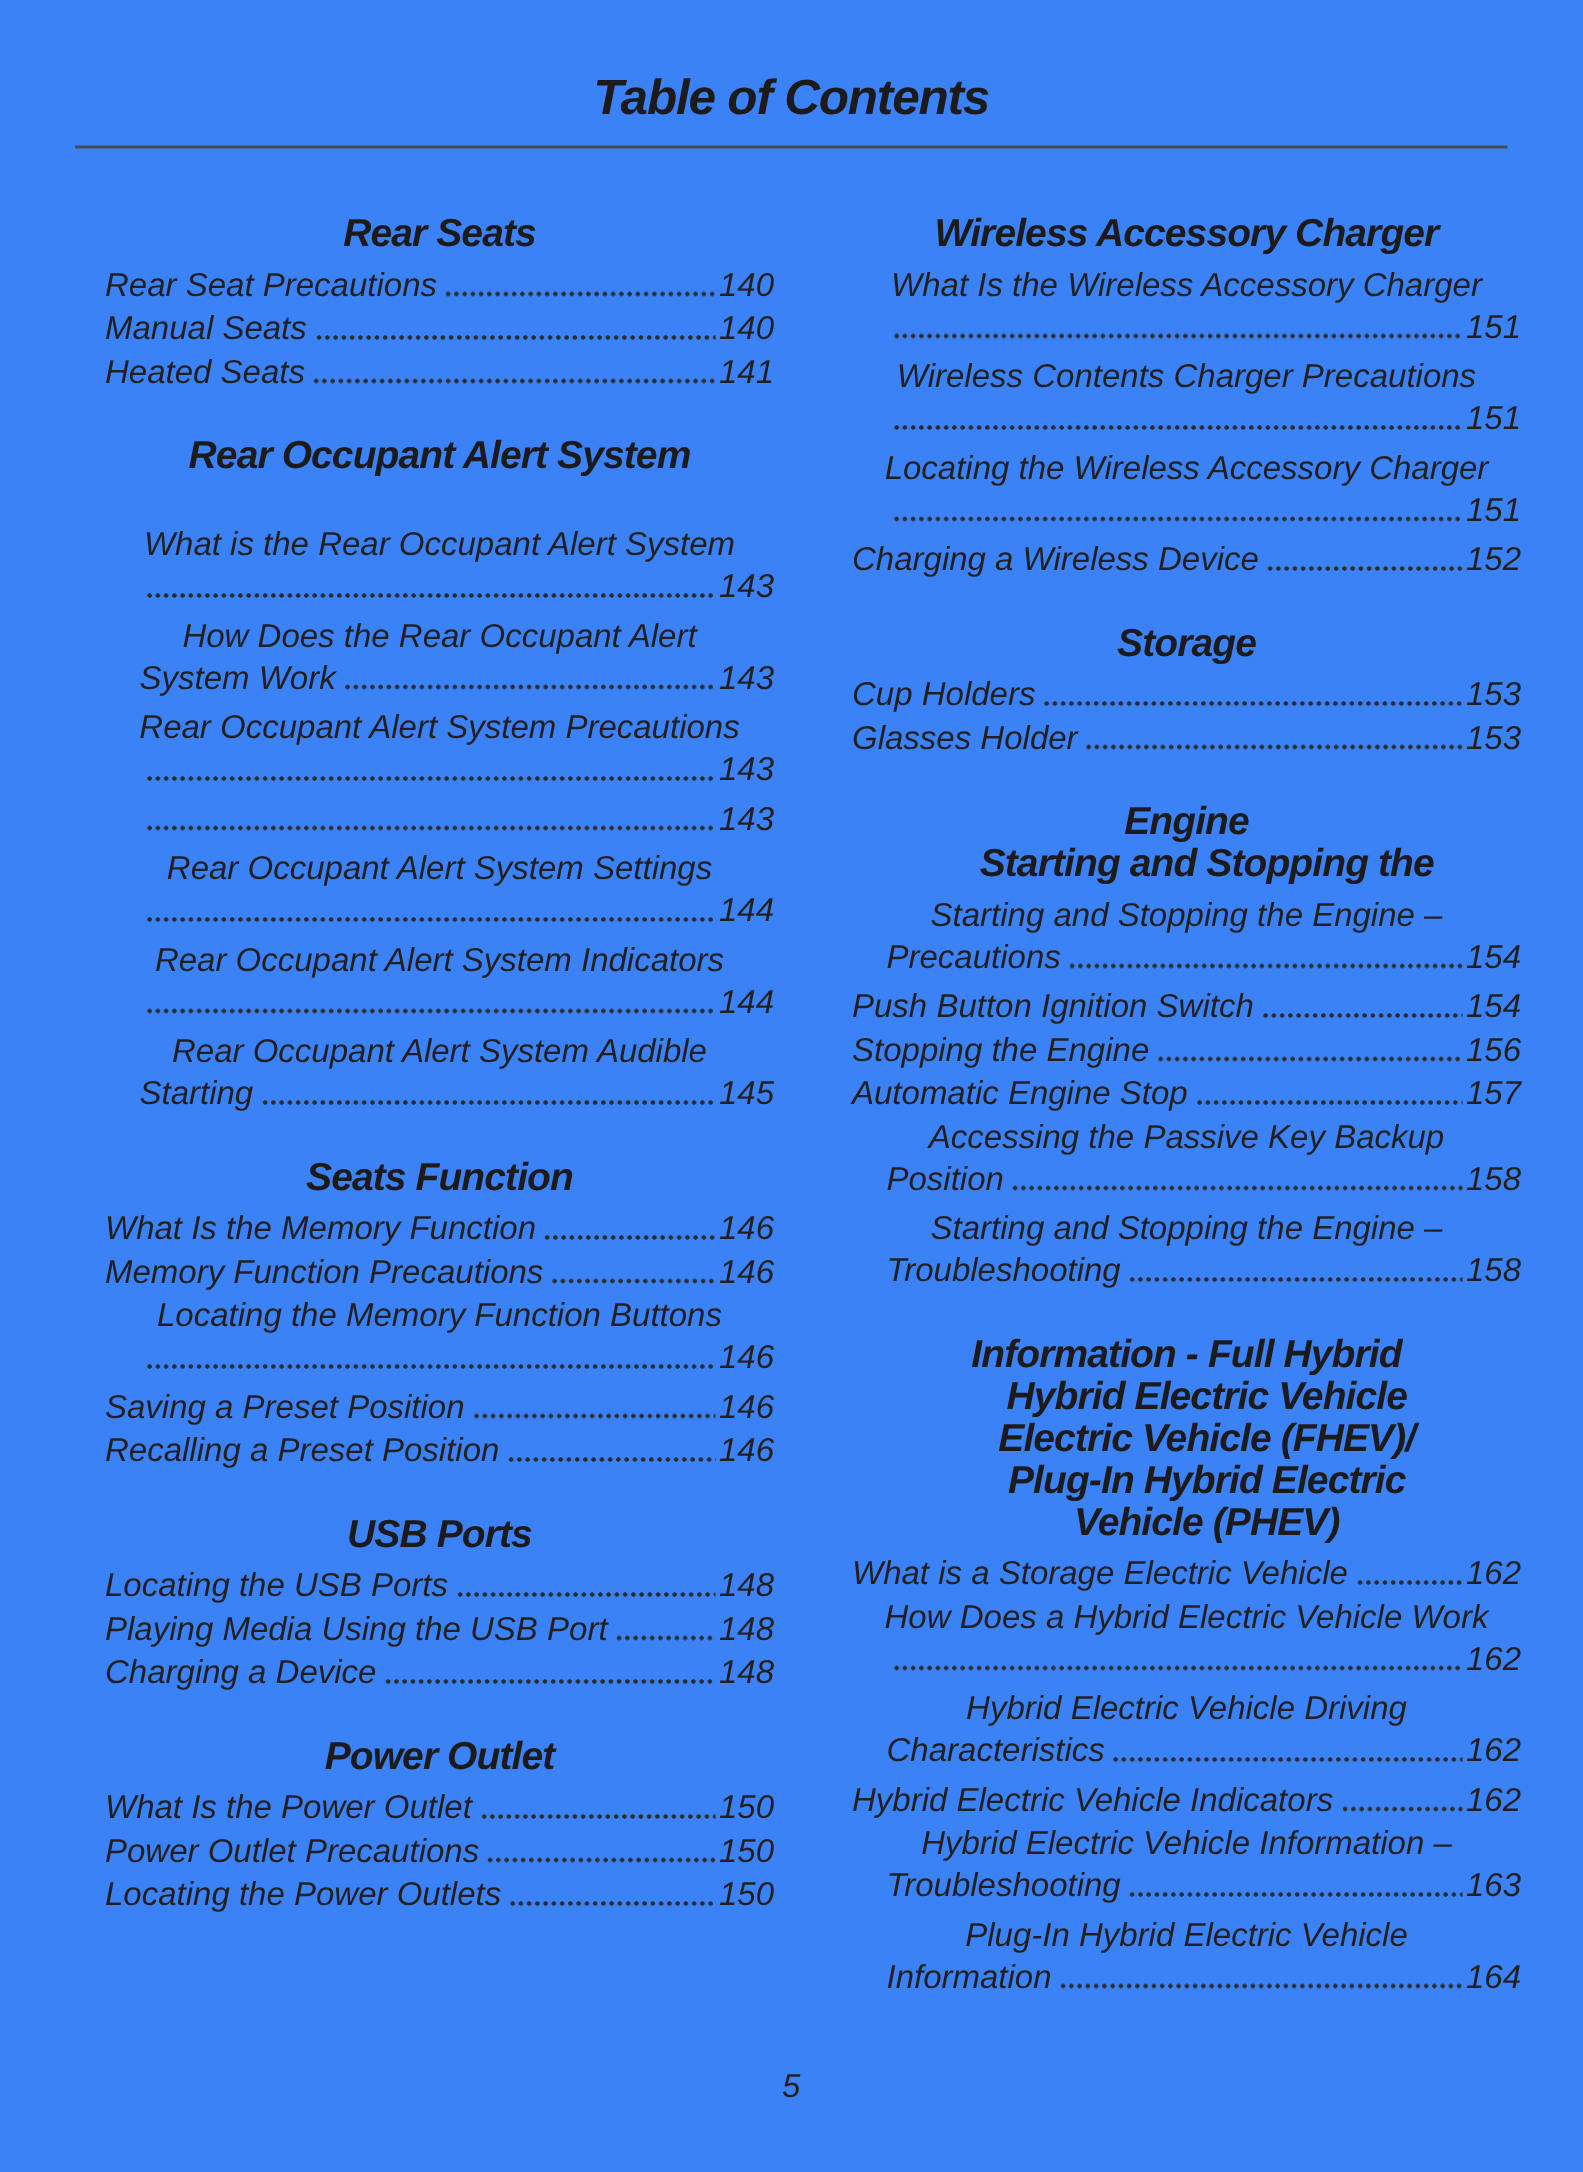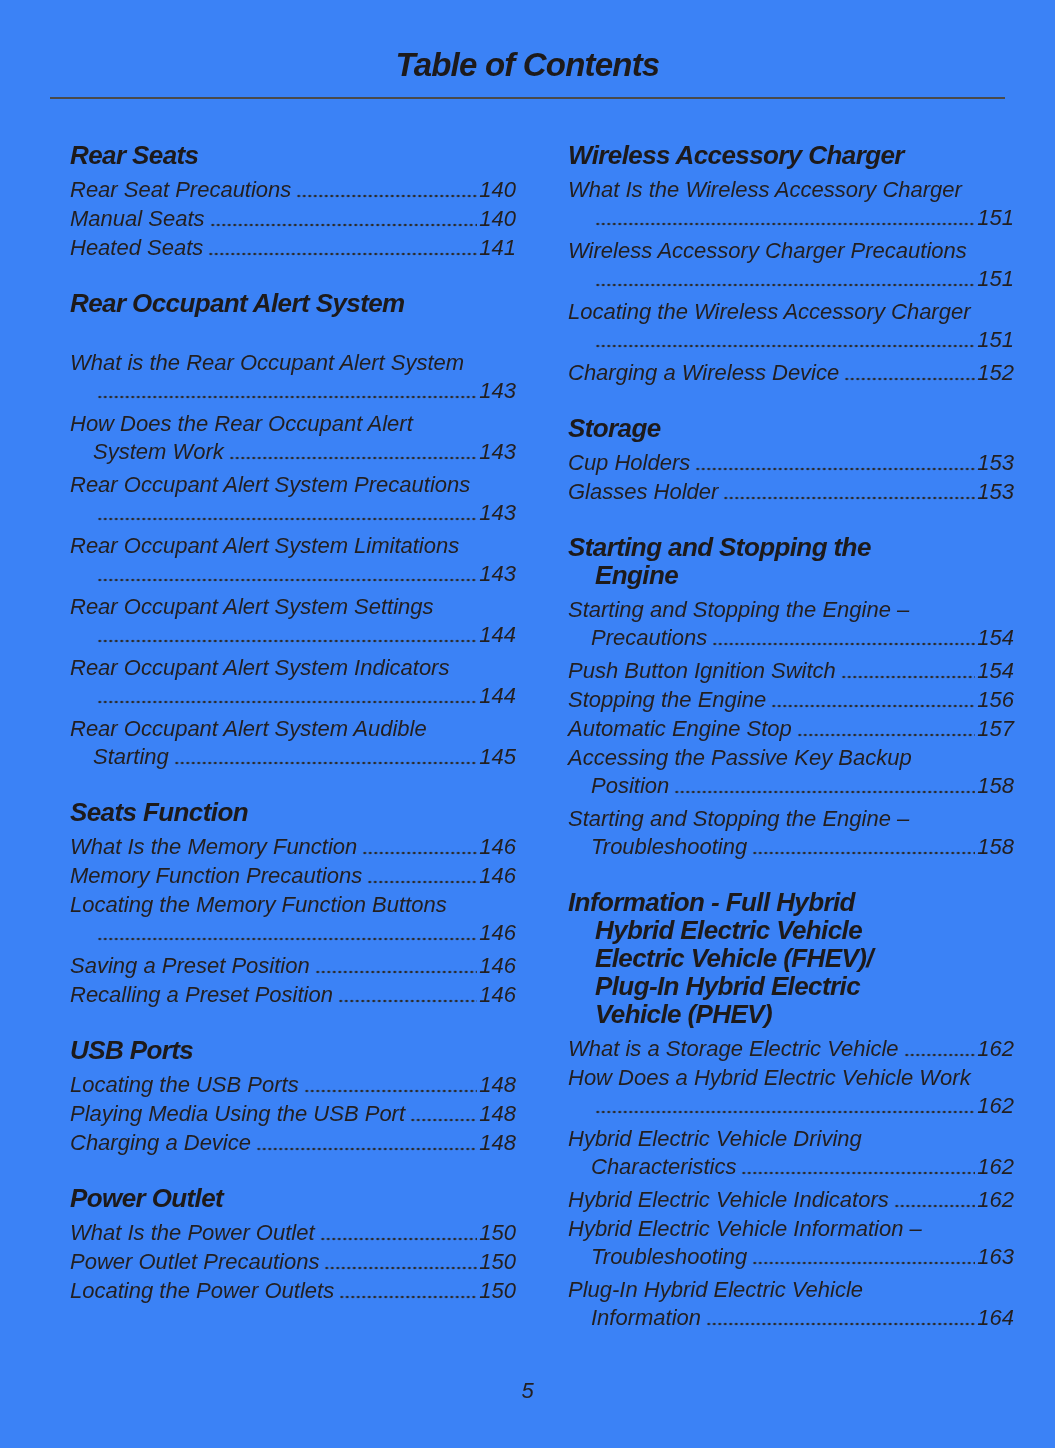--- a/index.html
+++ b/index.html
@@ -26,21 +26,21 @@
     margin: 13px 50px 0 50px;
     border-top: 2px solid #4a4a4a;
     height: 0;
   }
   .content {
     display: flex;
     padding: 42px 41px 0 70px;
     gap: 52px;
   }
   .col { width: 446px; flex: 0 0 446px; }
-  .section { margin-bottom: 27px; }
+  .section { margin-bottom: 27px; text-align: center; }
   .section-title {
     font-size: 26px;
     font-weight: bold;
     letter-spacing: -0.6px;
     line-height: 28px;
     margin-bottom: 7px;
     color: #1d1a1b;
   }
   .section-title.gap { margin-bottom: 32px; }
   .section-title .tline { display: block; }
@@ -127,21 +127,20 @@
             </div>
           </div>
           <div class="entry wrapped">
             <div class="l1"><span class="etext">Rear Occupant Alert System Precautions</span></div>
             <div class="eline l2 noindenttext">
               <span class="dots"></span>
               <span class="pg">143</span>
             </div>
           </div>
           <div class="entry wrapped">
-            <div class="l1"><span class="etext">Rear Occupant Alert System Limitations</span></div>
             <div class="eline l2 noindenttext">
               <span class="dots"></span>
               <span class="pg">143</span>
             </div>
           </div>
           <div class="entry wrapped">
             <div class="l1"><span class="etext">Rear Occupant Alert System Settings</span></div>
             <div class="eline l2 noindenttext">
               <span class="dots"></span>
               <span class="pg">144</span>
@@ -262,21 +261,21 @@
             <span class="tline">Wireless Accessory Charger</span>
           </div>
           <div class="entry wrapped">
             <div class="l1"><span class="etext">What Is the Wireless Accessory Charger</span></div>
             <div class="eline l2 noindenttext">
               <span class="dots"></span>
               <span class="pg">151</span>
             </div>
           </div>
           <div class="entry wrapped">
-            <div class="l1"><span class="etext">Wireless Accessory Charger Precautions</span></div>
+            <div class="l1"><span class="etext">Wireless Contents Charger Precautions</span></div>
             <div class="eline l2 noindenttext">
               <span class="dots"></span>
               <span class="pg">151</span>
             </div>
           </div>
           <div class="entry wrapped">
             <div class="l1"><span class="etext">Locating the Wireless Accessory Charger</span></div>
             <div class="eline l2 noindenttext">
               <span class="dots"></span>
               <span class="pg">151</span>
@@ -304,22 +303,22 @@
           <div class="entry">
             <div class="eline">
               <span class="etext">Glasses Holder</span>
               <span class="dots"></span>
               <span class="pg">153</span>
             </div>
           </div>
         </div>
         <div class="section">
           <div class="section-title">
+            <span class="tline">Engine</span>
             <span class="tline">Starting and Stopping the</span>
-            <span class="tline">Engine</span>
           </div>
           <div class="entry wrapped">
             <div class="l1"><span class="etext">Starting and Stopping the Engine –</span></div>
             <div class="eline l2">
               <span class="etext">Precautions</span>
               <span class="dots"></span>
               <span class="pg">154</span>
             </div>
           </div>
           <div class="entry">

